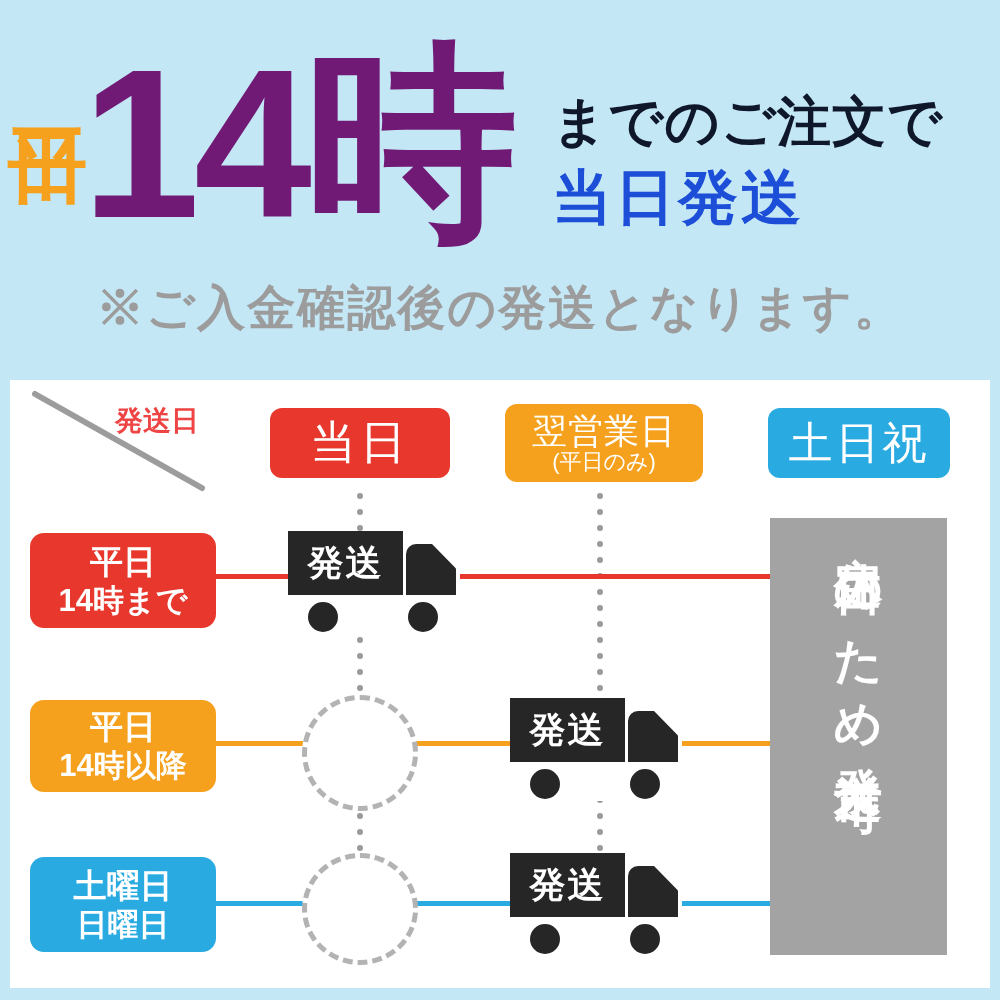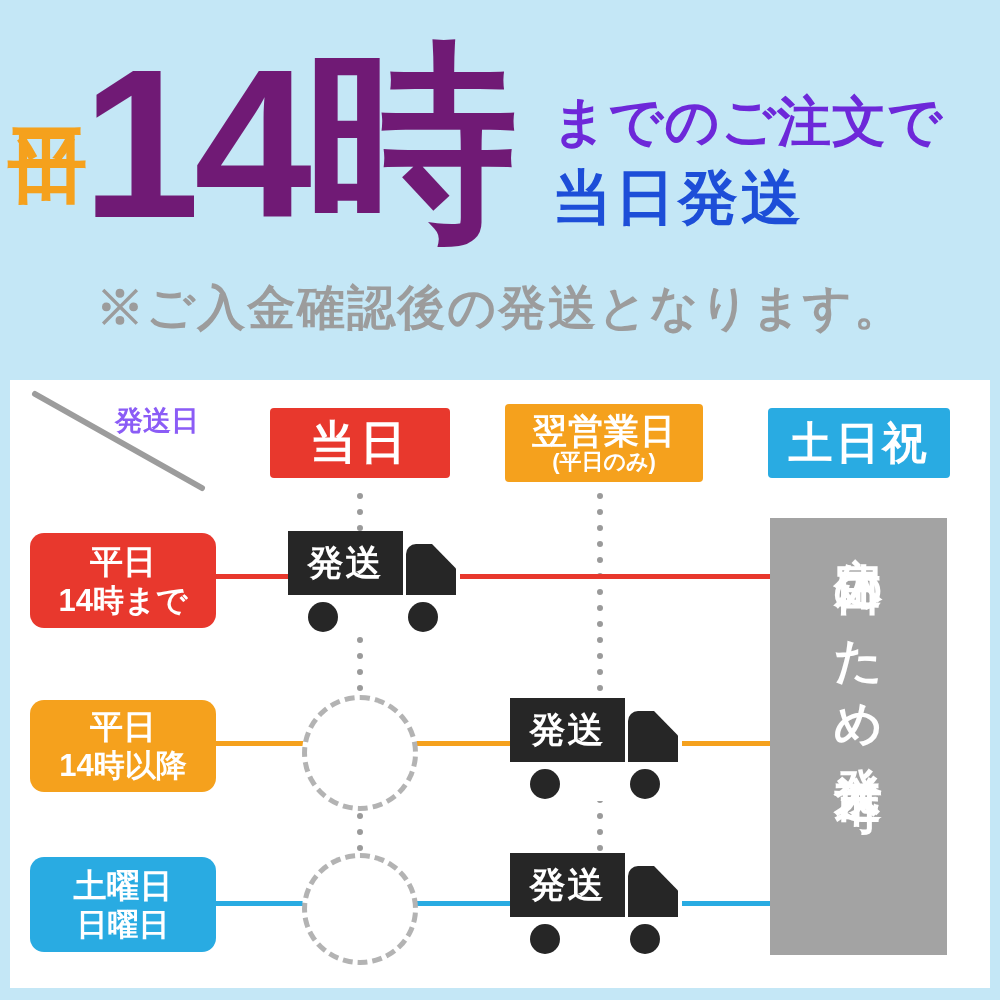--- a/index.html
+++ b/index.html
@@ -13,47 +13,47 @@
     position:absolute; left:8px; top:66px;
     writing-mode:vertical-rl; text-orientation:upright;
     font-size:80px; font-weight:900; color:#f5a11d; line-height:1; letter-spacing:4px;
   }
   .hero-time {
     position:absolute; left:82px; top:38px;
     font-size:212px; font-weight:700; color:#701a75; line-height:1; letter-spacing:-6px;
   }
   .hero-line1 {
     position:absolute; left:552px; top:86px;
-    font-size:54px; font-weight:800; color:#6d28d9; letter-spacing:1px;
+    font-size:54px; font-weight:800; color:#0f172a; letter-spacing:1px;
   }
   .hero-line2 {
     position:absolute; left:552px; top:158px;
     font-size:60px; font-weight:800; color:#1d4ed8; letter-spacing:3px;
   }
   .note {
     position:absolute; left:0; top:276px; width:100%;
     text-align:center; font-size:48px; font-weight:800; color:#9c9c9c; letter-spacing:2px;
   }
 
   
   .panel { position:absolute; left:10px; top:380px; width:980px; height:608px; background:#ffffff; }
 
-  .corner-label { position:absolute; font-size:28px; font-weight:700; color:#8b5cf6; z-index:3; }
+  .corner-label { position:absolute; font-size:28px; font-weight:700; color:#ef4444; z-index:3; }
   .corner-label.ship  { left:105px; top:22px; }
   .corner-label.order { left:12px;  top:76px; }
 
   .lines-svg { position:absolute; left:0; top:0; width:980px; height:608px; z-index:1; pointer-events:none; }
 
   .hline { position:absolute; left:110px; width:662px; height:5px; z-index:1; }
   .hline.r1 { top:194px; background:#e8382d; }
   .hline.r2 { top:361px; background:#f5a11d; }
   .hline.r3 { top:521px; background:#29abe2; }
 
   .col-header {
-    position:absolute; z-index:3; border-radius:4px; color:#fff; font-weight:700;
+    position:absolute; z-index:3; border-radius:12px; color:#fff; font-weight:400;
     display:flex; flex-direction:column; align-items:center; justify-content:center; text-align:center;
   }
   .col-header.c0 { left:260px; top:28px; width:180px; height:70px; background:#e8382d; font-size:46px; letter-spacing:4px; }
   .col-header.c1 { left:495px; top:24px; width:198px; height:78px; background:#f5a11d; }
   .col-header.c1 .main { font-size:35px; line-height:1.1; letter-spacing:1px; }
   .col-header.c1 .sub  { font-size:22px; line-height:1.1; }
   .col-header.c2 { left:758px; top:28px; width:182px; height:70px; background:#29abe2; font-size:44px; letter-spacing:3px; }
 
   .row-label {
     position:absolute; left:20px; width:186px; z-index:3; border-radius:14px; color:#fff; font-weight:800;

